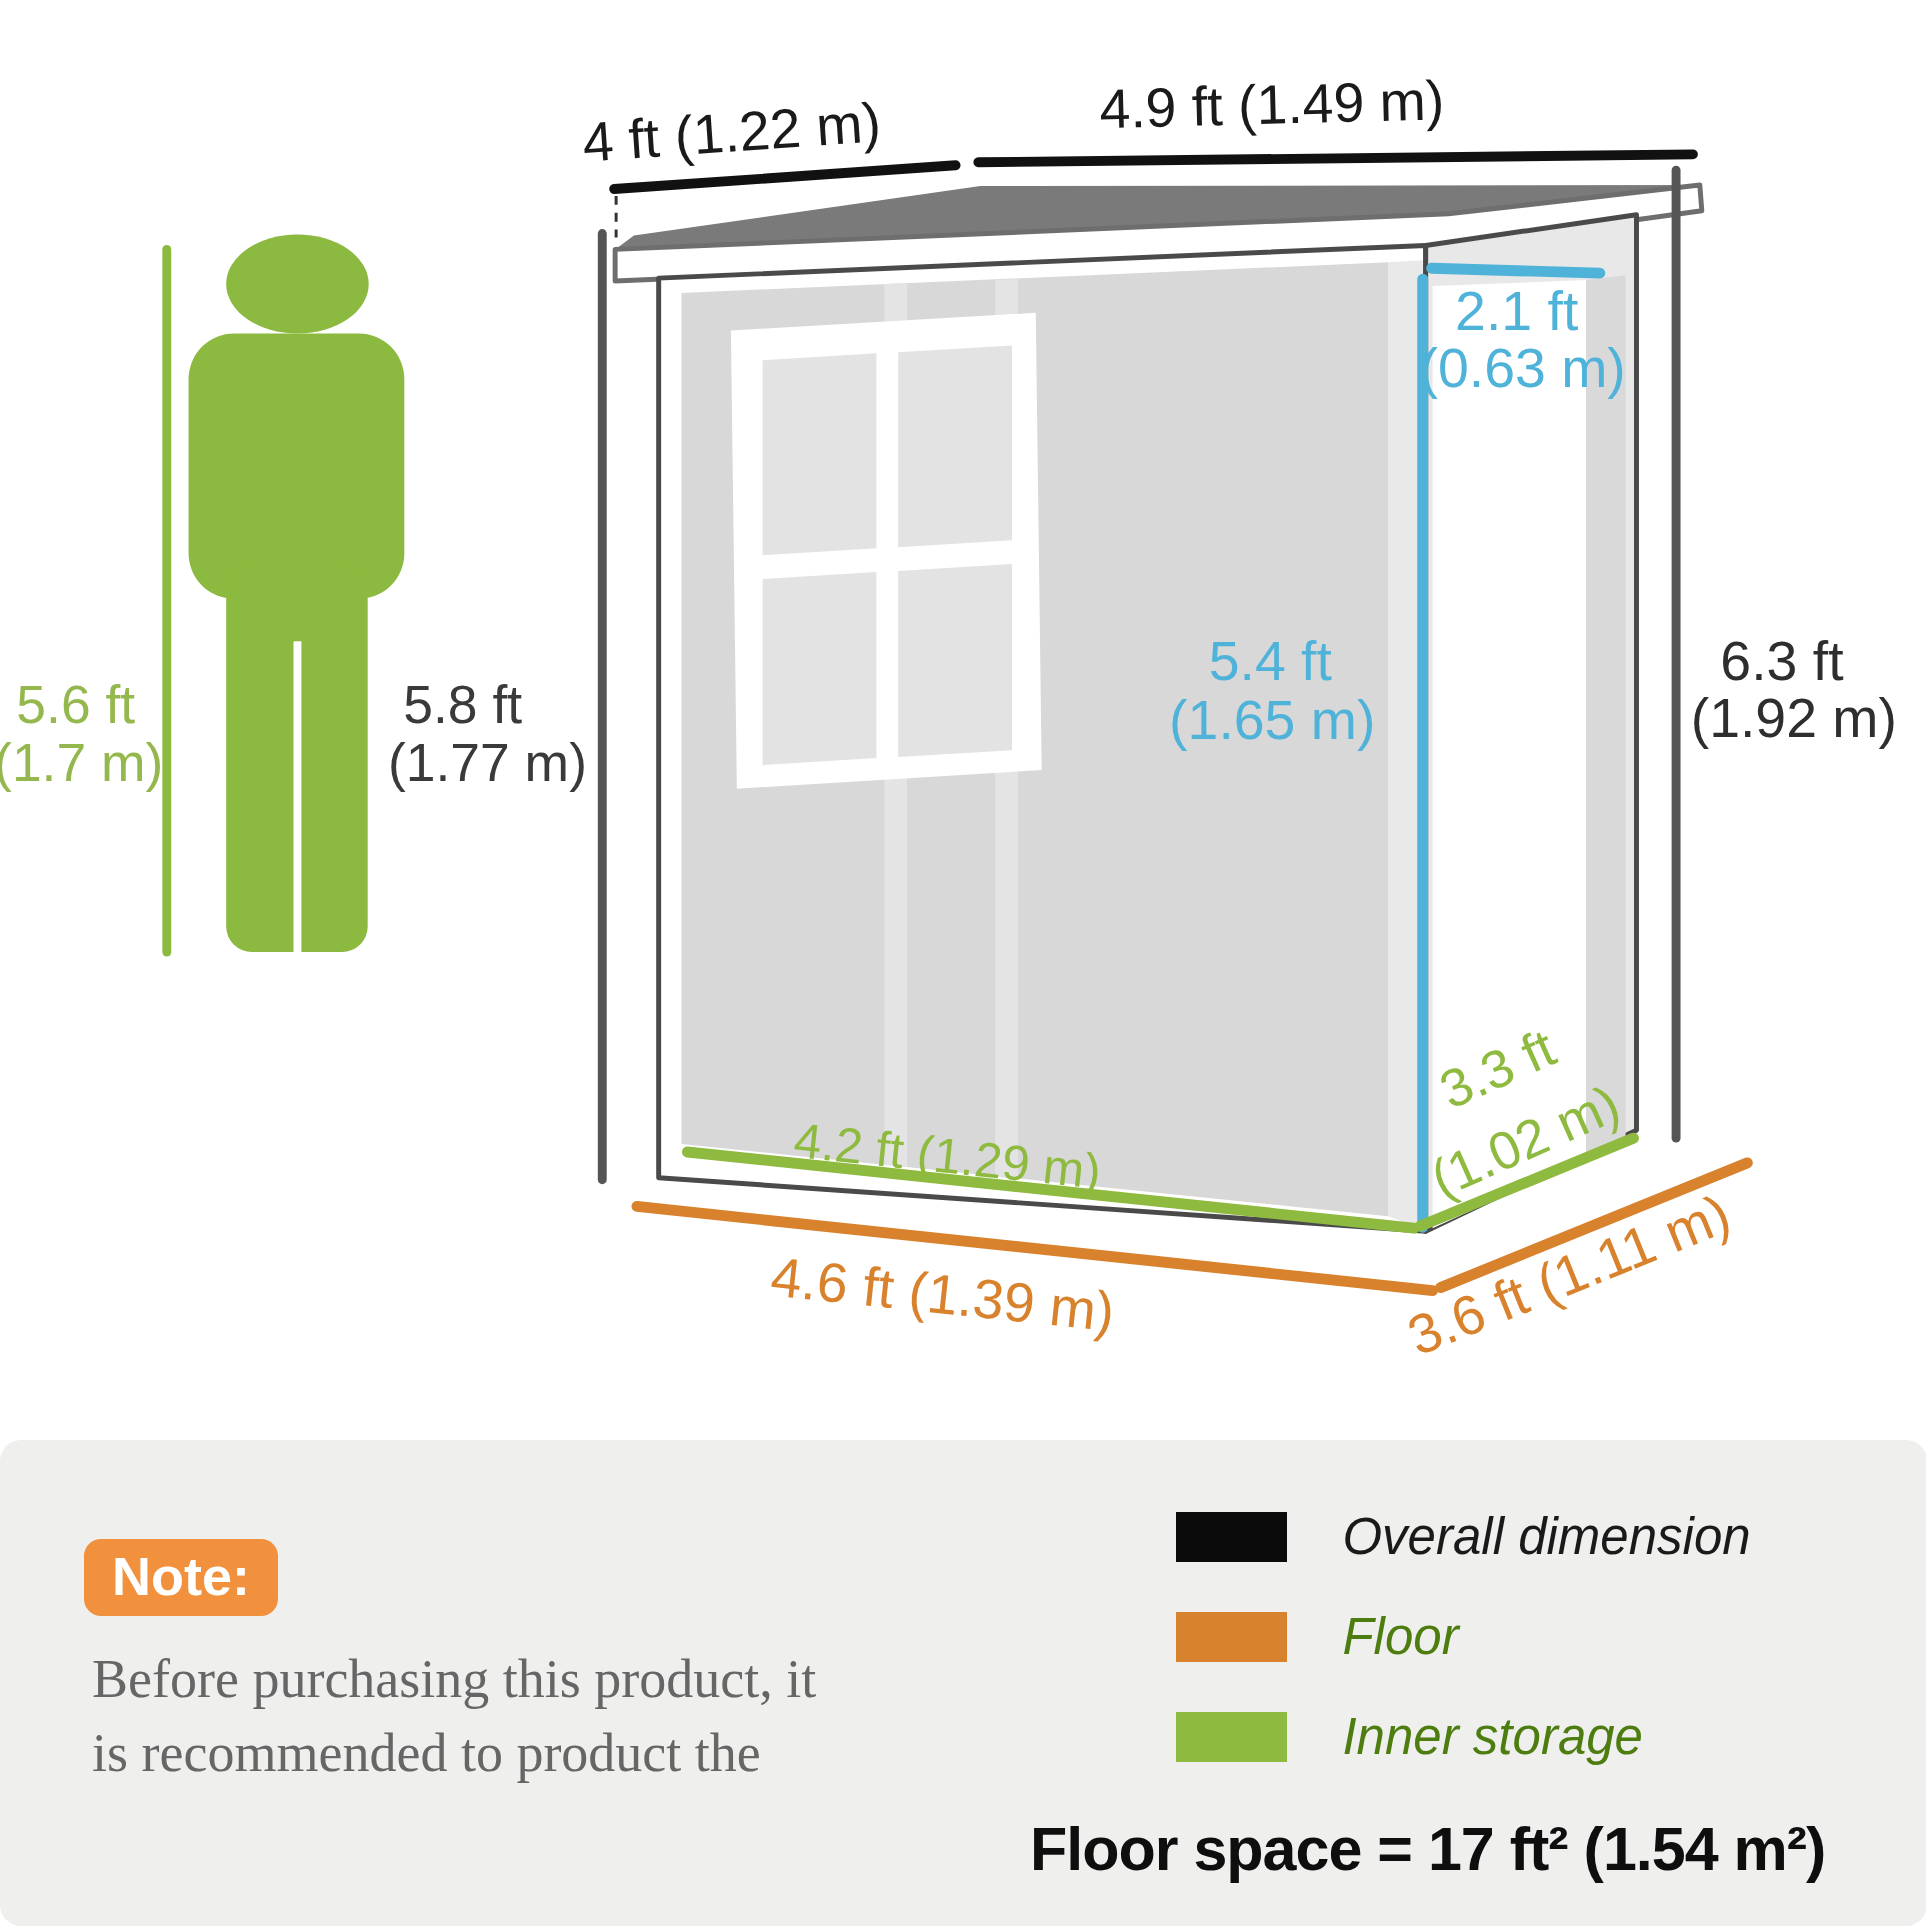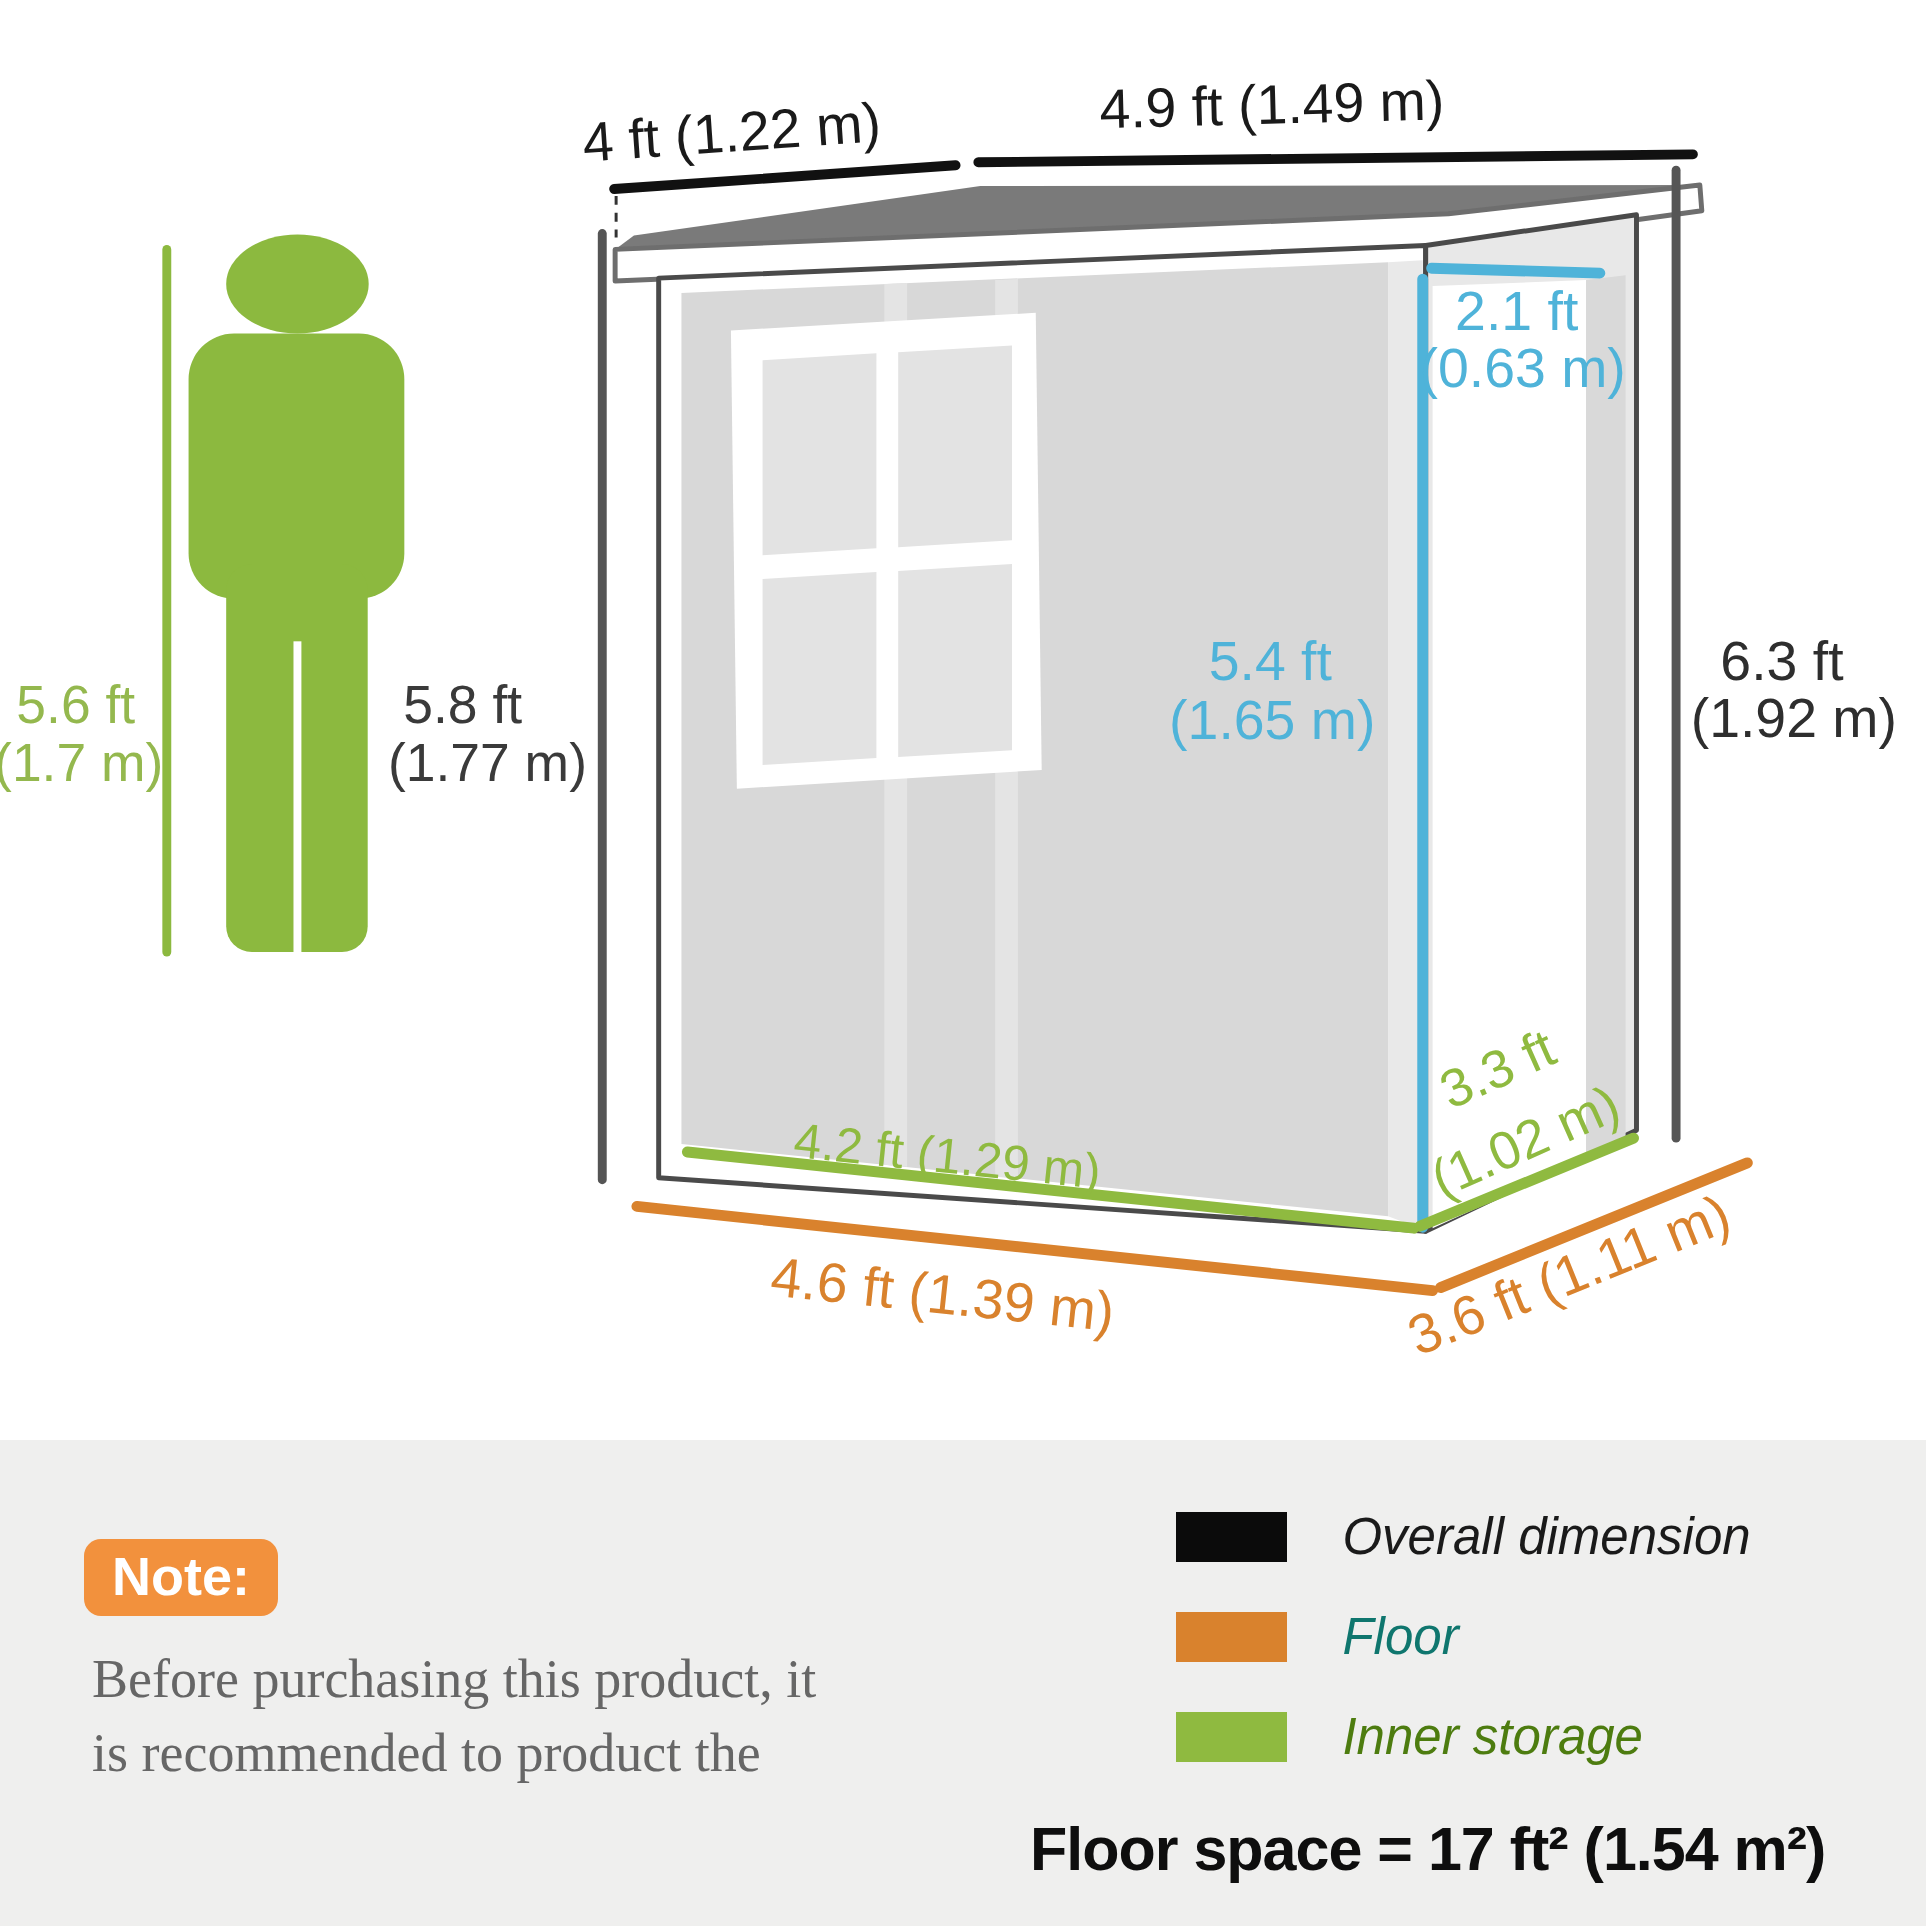--- a/index.html
+++ b/index.html
@@ -1,37 +1,37 @@
 <!DOCTYPE html>
 <html><head>
 <meta charset="utf-8">
 <style>
   html,body{margin:0;padding:0;background:#ffffff;}
   body{width:1927px;height:1927px;font-family:"Liberation Sans",sans-serif;position:relative;overflow:hidden;}
   .stage{position:absolute;inset:0;width:1927px;height:1927px;}
   svg text{font-family:"Liberation Sans",sans-serif;}
 
   
-  .panel{position:absolute;left:0;top:1440px;width:1927px;height:486px;background:#efefee;}
+  .panel{position:absolute;left:0;top:1440px;width:1927px;height:486px;background:#efefee;border-radius:21px;}
   .note-badge{
     position:absolute;left:84px;top:99px;width:194px;height:77px;
     background:#f2913d;border-radius:17px;color:#ffffff;
     font-size:54px;font-weight:bold;text-align:center;line-height:75px;
   }
   .note-text{position:absolute;left:92px;top:202px;color:#666666;font-size:54px;line-height:74px;}
   .note-text span{display:block;font-family:Liberation Serif, serif;}
   .legend{position:absolute;left:1176px;top:72px;font-style:italic;}
   .legend-row{position:relative;height:50px;margin-bottom:50px;white-space:nowrap;}
   .swatch{display:inline-block;vertical-align:middle;width:111px;height:50px;}
   .sw-overall{background:#0b0b0b;}
   .sw-floor{background:#d9822d;}
   .sw-inner{background:#8fba40;}
   .legend-label{display:inline-block;vertical-align:middle;margin-left:51px;font-size:51px;line-height:50px;}
   .lbl-overall{color:#1a1a1a;}
-  .lbl-floor{color:#0f766e;}
+  .lbl-floor{color:#4d7c0f;}
   .lbl-inner{color:#4d7c0f;}
   .floor-space{
     position:absolute;left:1030px;top:374px;color:#0e0e0e;
     font-size:61px;font-weight:600;letter-spacing:-1px;white-space:nowrap;
   }
 </style>
 </head>
 <body>
 
 <div class="stage">

